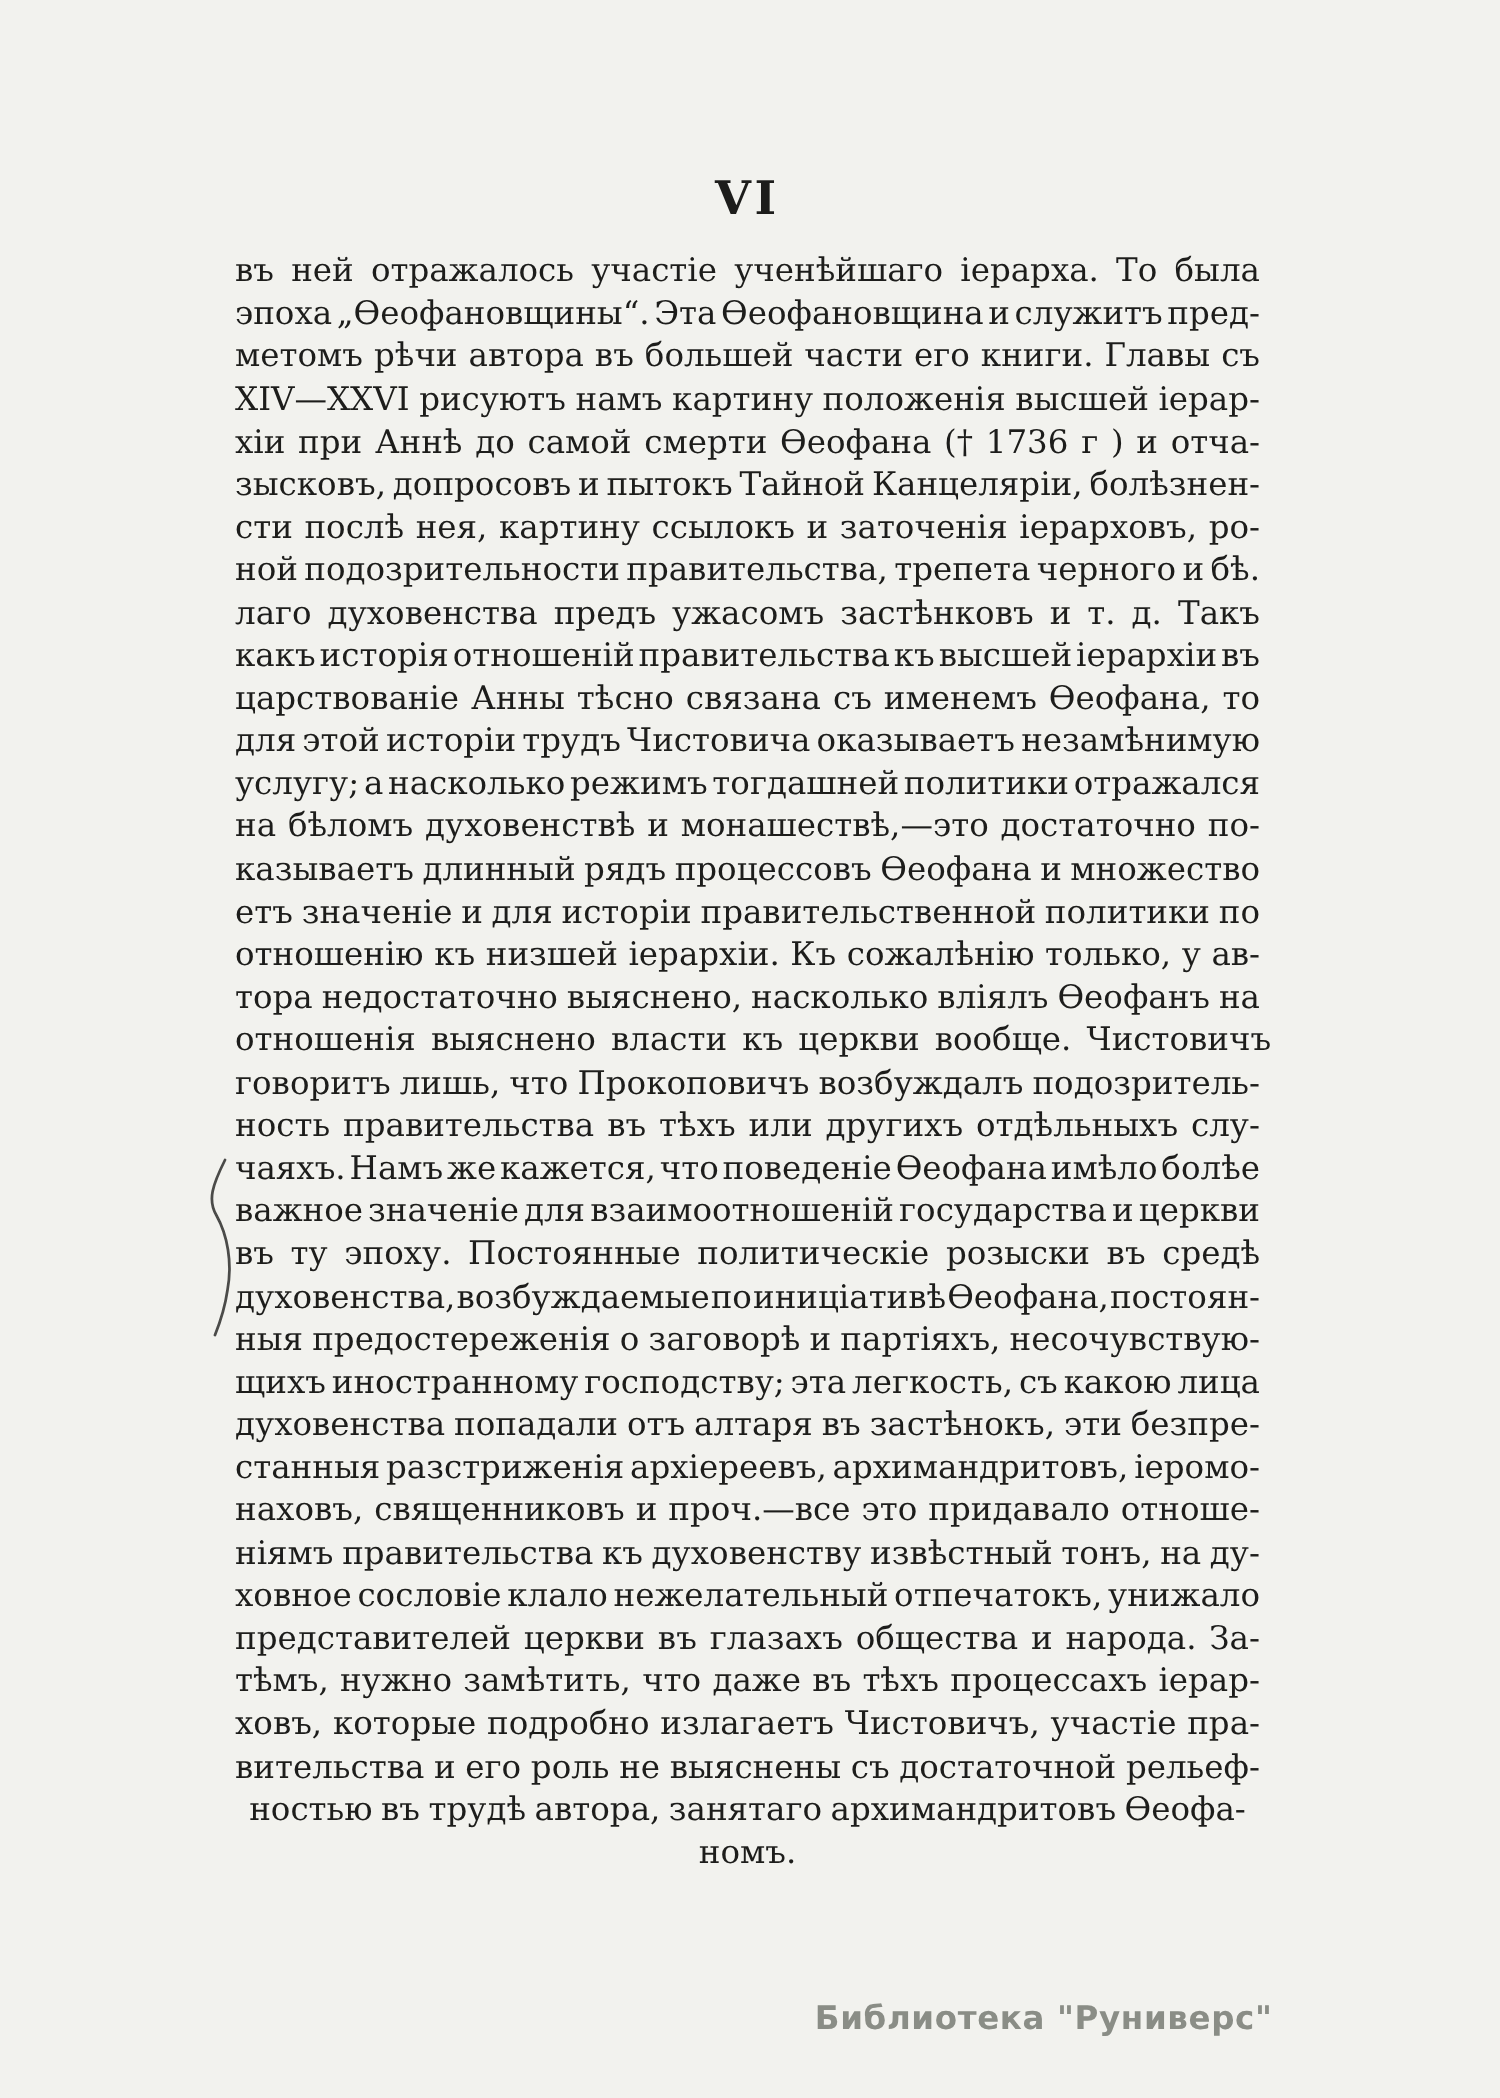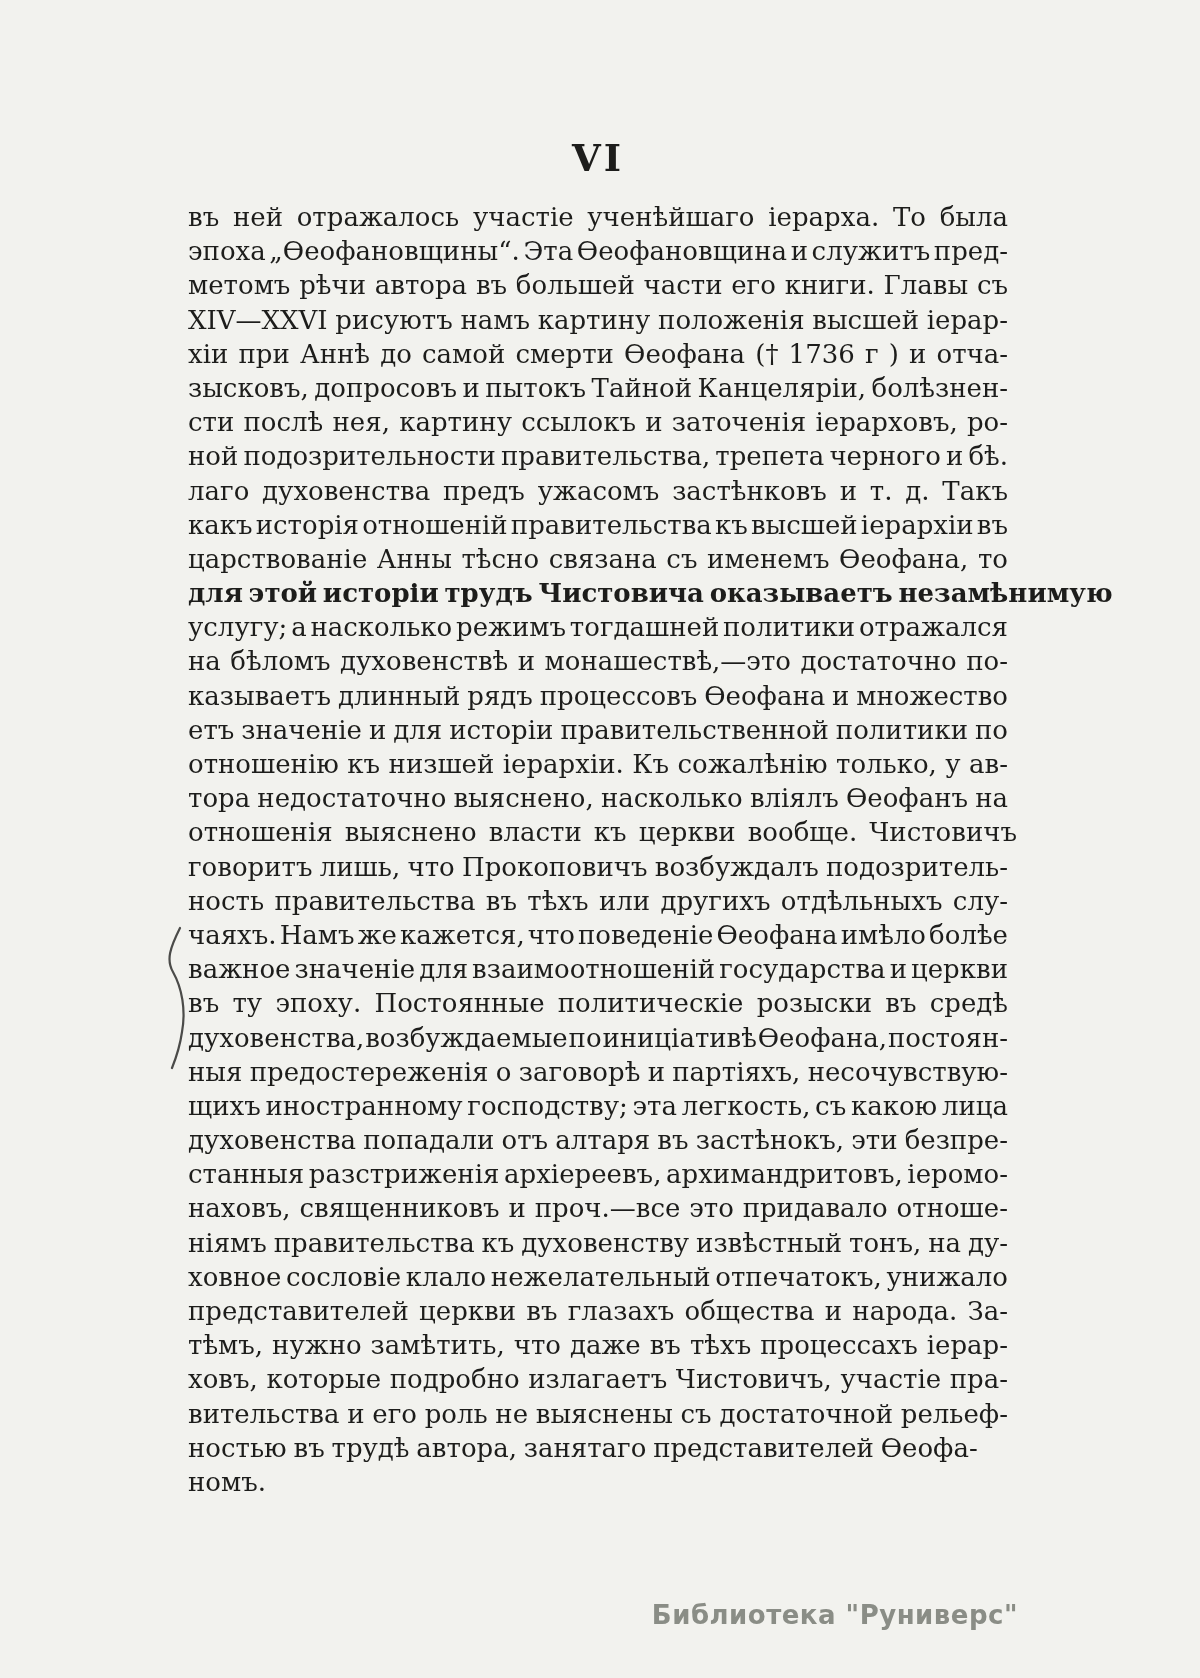--- a/index.html
+++ b/index.html
@@ -32,20 +32,21 @@
     position: absolute;
     top: 200px;
     left: 188px;
     width: 820px;
     font-size: 26px;
   }
   .line {
     height: 34.2px;
     line-height: 34.2px;
     white-space: nowrap;
+    text-align: center;
   }
   .pen-mark {
     position: absolute;
     left: 158px;
     top: 922px;
     width: 70px;
     height: 150px;
   }
   .watermark {
     position: absolute;
@@ -69,21 +70,21 @@
       <div class="line" style="word-spacing: -4.61px;"><span>эпоха „Ѳеофановщины“. Эта Ѳеофановщина и служитъ пред-</span></div>
       <div class="line" style="word-spacing: 0.51px;"><span>метомъ рѣчи автора въ большей части его книги. Главы съ</span></div>
       <div class="line" style="word-spacing: -0.58px;"><span>XIV—XXVI рисуютъ намъ картину положенія высшей іерар-</span></div>
       <div class="line" style="word-spacing: 1.9px;"><span>хіи при Аннѣ до самой смерти Ѳеофана († 1736 г ) и отча-</span></div>
       <div class="line" style="word-spacing: -2.79px;"><span>зысковъ, допросовъ и пытокъ Тайной Канцеляріи, болѣзнен-</span></div>
       <div class="line" style="word-spacing: 1px;"><span>сти послѣ нея, картину ссылокъ и заточенія іерарховъ, ро-</span></div>
       <div class="line" style="word-spacing: -3.17px;"><span>ной подозрительности правительства, трепета черного и бѣ.</span></div>
       <div class="line" style="word-spacing: 4.54px;"><span>лаго духовенства предъ ужасомъ застѣнковъ и т. д. Такъ</span></div>
       <div class="line" style="word-spacing: -5.11px;"><span>какъ исторія отношеній правительства къ высшей іерархіи въ</span></div>
       <div class="line" style="word-spacing: 1.32px;"><span>царствованіе Анны тѣсно связана съ именемъ Ѳеофана, то</span></div>
-      <div class="line" style="word-spacing: -3.34px; font-weight: bold;"><span>для этой исторіи трудъ Чистовича оказываетъ незамѣнимую</span></div>
+      <div class="line" style="word-spacing: -3.34px;"><span>для этой исторіи трудъ Чистовича оказываетъ незамѣнимую</span></div>
       <div class="line" style="word-spacing: -4.49px;"><span>услугу; а насколько режимъ тогдашней политики отражался</span></div>
       <div class="line" style="word-spacing: 1.21px;"><span>на бѣломъ духовенствѣ и монашествѣ,—это достаточно по-</span></div>
       <div class="line" style="word-spacing: -1.43px;"><span>казываетъ длинный рядъ процессовъ Ѳеофана и множество</span></div>
       <div class="line" style="word-spacing: -1.27px;"><span>етъ значеніе и для исторіи правительственной политики по</span></div>
       <div class="line" style="word-spacing: 0.2px;"><span>отношенію къ низшей іерархіи. Къ сожалѣнію только, у ав-</span></div>
       <div class="line" style="word-spacing: -1.13px;"><span>тора недостаточно выяснено, насколько вліялъ Ѳеофанъ на</span></div>
       <div class="line" style="word-spacing: 3.82px;"><span>отношенія выяснено власти къ церкви вообще. Чистовичъ</span></div>
       <div class="line" style="word-spacing: -0.99px;"><span>говоритъ лишь, что Прокоповичъ возбуждалъ подозритель-</span></div>
       <div class="line" style="word-spacing: 2.08px;"><span>ность правительства въ тѣхъ или другихъ отдѣльныхъ слу-</span></div>
       <div class="line" style="word-spacing: -5.2px;"><span>чаяхъ. Намъ же кажется, что поведеніе Ѳеофана имѣло болѣе</span></div>
@@ -94,21 +95,21 @@
       <div class="line" style="word-spacing: -3.57px;"><span>щихъ иностранному господству; эта легкость, съ какою лица</span></div>
       <div class="line" style="word-spacing: -1.11px;"><span>духовенства попадали отъ алтаря въ застѣнокъ, эти безпре-</span></div>
       <div class="line" style="word-spacing: -3.64px;"><span>станныя разстриженія архіереевъ, архимандритовъ, іеромо-</span></div>
       <div class="line" style="word-spacing: 0.58px;"><span>наховъ, священниковъ и проч.—все это придавало отноше-</span></div>
       <div class="line" style="word-spacing: -1.36px;"><span>ніямъ правительства къ духовенству извѣстный тонъ, на ду-</span></div>
       <div class="line" style="word-spacing: -3.66px;"><span>ховное сословіе клало нежелательный отпечатокъ, унижало</span></div>
       <div class="line" style="word-spacing: 2px;"><span>представителей церкви въ глазахъ общества и народа. За-</span></div>
       <div class="line" style="word-spacing: 0.73px;"><span>тѣмъ, нужно замѣтить, что даже въ тѣхъ процессахъ іерар-</span></div>
       <div class="line" style="word-spacing: 0.37px;"><span>ховъ, которые подробно излагаетъ Чистовичъ, участіе пра-</span></div>
       <div class="line" style="word-spacing: -0.54px;"><span>вительства и его роль не выяснены съ достаточной рельеф-</span></div>
-      <div class="line" style="word-spacing: -1.45px;"><span>ностью въ трудѣ автора, занятаго представителей Ѳеофа-</span></div>
+      <div class="line" style="word-spacing: -1.45px;"><span>ностью въ трудѣ автора, занятаго архимандритовъ Ѳеофа-</span></div>
       <div class="line"><span>номъ.</span></div>
     </div>
 
   <svg class="pen-mark" viewBox="0 0 70 150" xmlns="http://www.w3.org/2000/svg">
     <path d="M 22 6 C 12 26, 8 38, 15 50 C 24 66, 28 88, 24 110 C 22 124, 18 136, 14 146" fill="none" stroke="#2e2e2c" stroke-width="2.2" stroke-linecap="round" opacity="0.85"></path>
   </svg>
 
   <div class="watermark" style="color: rgb(138, 141, 134);">Библиотека "Руниверс"</div>
 
 </div>

